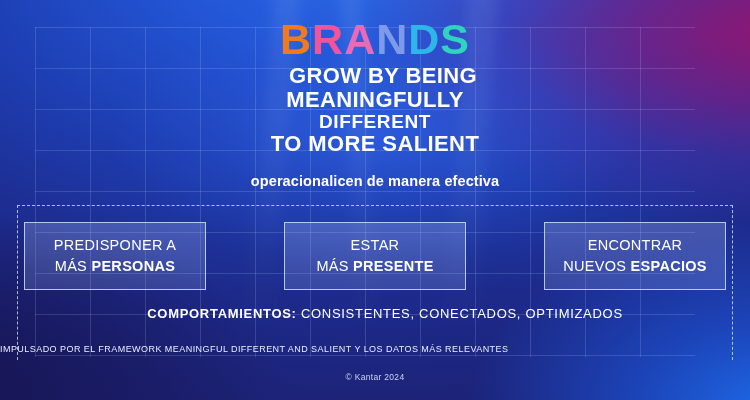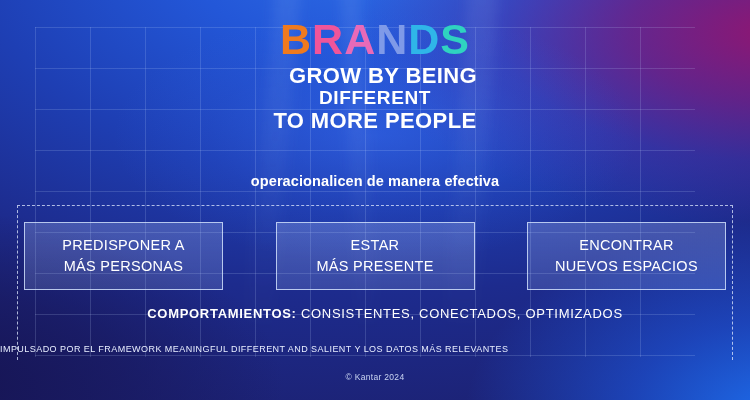--- a/index.html
+++ b/index.html
@@ -123,31 +123,31 @@
 
   
   .pillars {
     position:absolute;
     left:24px; top:222px;
     width:702px; height:68px;
     display:flex;
     justify-content:space-between;
   }
   .pillar {
-    width:199px; height:68px;
+    width:182px; height:68px;
     border:1px solid rgba(215,230,255,0.80);
     background:linear-gradient(180deg, rgba(185,205,255,0.26), rgba(175,198,255,0.18));
     display:flex; align-items:center; justify-content:center;
     text-align:center;
     color:#ffffff;
     font-size:14.5px;
     line-height:1.45;
     letter-spacing:0.3px;
   }
-  .pillar b { font-weight:normal; }
+  .pillar b { font-weight:bold; }
   .pillar .l1 { font-weight:normal; }
 
   
   .behaviours {
     position:absolute;
     left:0; right:0; top:306px;
     text-align:center;
     color:#ffffff;
     font-size:13px;
     letter-spacing:0.7px;
@@ -189,22 +189,23 @@
   <div class="bg-beam-b"></div>
   <div class="bg-beam-c"></div>
 
   <div class="grid"></div>
 
   <div class="headline">
     <div class="brands">
       <span class="b-b" style="color: rgb(240, 122, 30);">B</span><span class="b-r" style="color: rgb(240, 85, 154);">R</span><span class="b-a" style="color: rgb(232, 106, 184);">A</span><span class="b-n" style="color: rgb(127, 154, 232);">N</span><span class="b-d" style="color: rgb(47, 182, 232);">D</span><span class="b-s" style="color: rgb(47, 211, 192);">S</span>
     </div>
     <div class="sub1">GROW BY BEING</div>
+    <div class="sub2">MEANINGFULLY</div>
     <div class="sub3">DIFFERENT</div>
-    <div class="sub4">TO MORE PEOPLE</div>
+    <div class="sub4">TO MORE SALIENT</div>
   </div>
 
   <div class="accel">
     <div>operacionalicen de manera efectiva</div>
   </div>
 
   <div class="dash-frame"></div>
 
   <div class="pillars">
     <div class="pillar">

